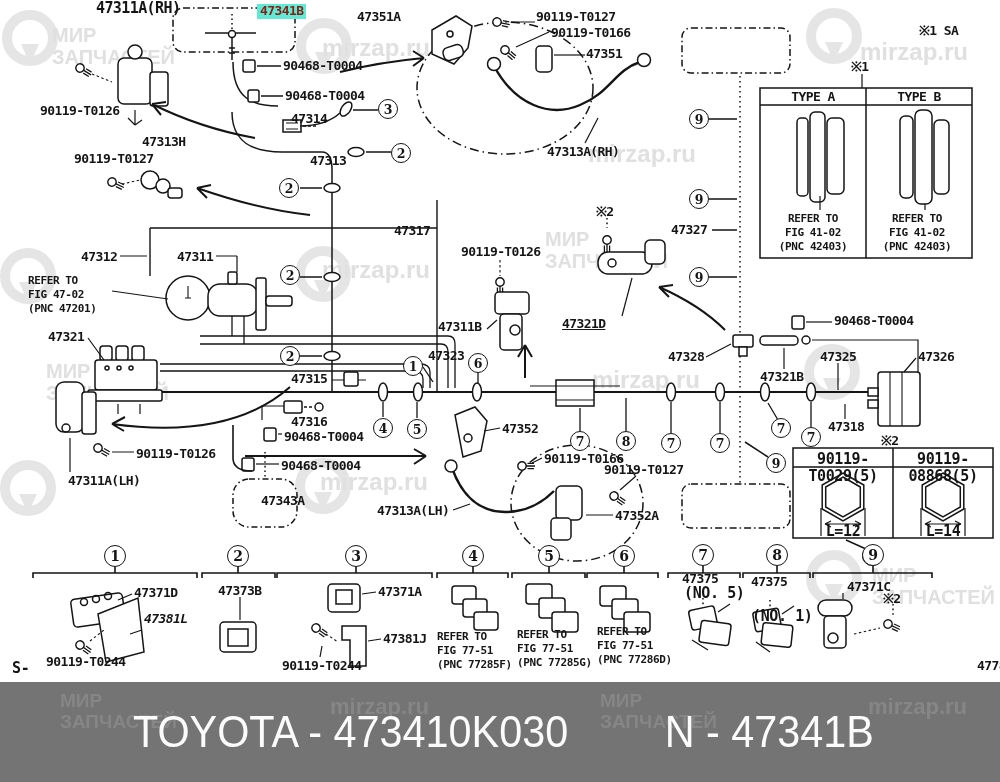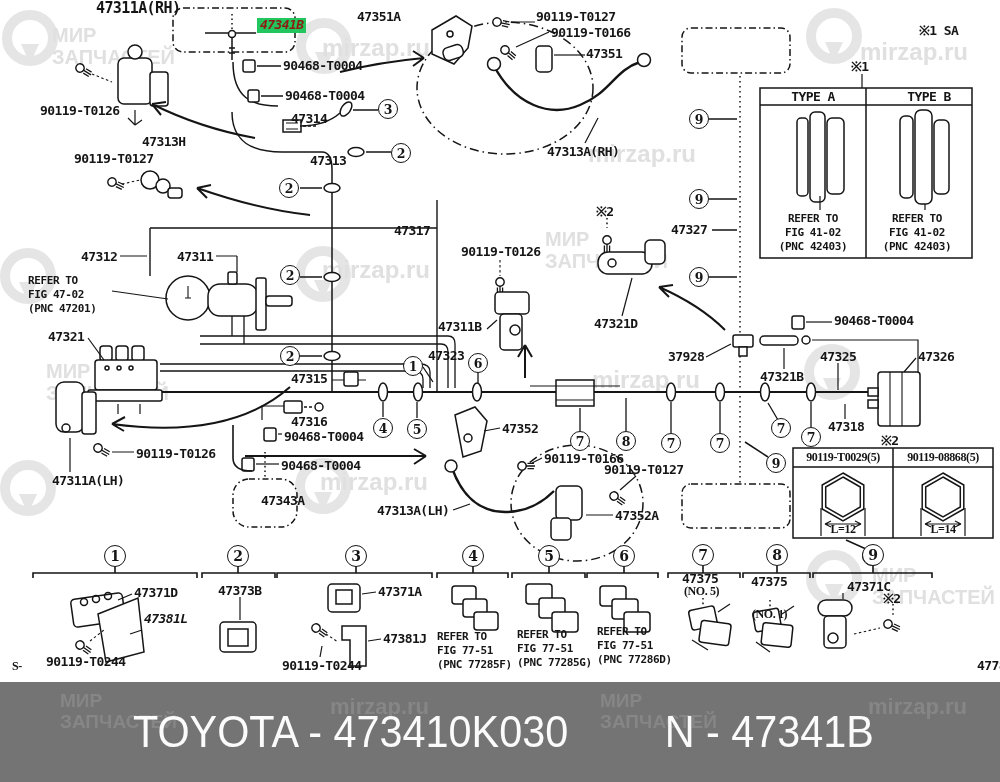--- a/index.html
+++ b/index.html
@@ -1,21 +1,21 @@
 <!DOCTYPE html>
 <html><head>
 <meta charset="utf-8">
 <style>
   html,body{margin:0;padding:0;background:#fff;}
   .stage{position:relative;width:1000px;height:782px;background:#fff;overflow:hidden;
          font-family:"DejaVu Sans Mono",monospace;}
   .lbl{position:absolute;font:bold 13px/1.12 "DejaVu Sans Mono",monospace;color:#151515;
        letter-spacing:-0.6px;white-space:pre-line;z-index:4;}
   .lbl.big{font-size:15px;}
-  .lbl.small{font-size:12px;letter-spacing:-0.4px;font-family:Liberation Serif, serif;}
+  .lbl.small{font-size:15px;letter-spacing:-0.4px;}
   .lbl.note{font-size:11px;line-height:1.25;letter-spacing:-0.4px;}
   .lbl.center{text-align:center;}
   .hl{background:#f2a09e;color:#8c1c13;padding:0 3px;z-index:5;}
   .callout{position:absolute;box-sizing:border-box;width:20px;height:20px;border:1.6px solid #151515;
            border-radius:50%;background:#fff;display:flex;align-items:center;justify-content:center;
            font:bold 12.5px "DejaVu Serif",serif;color:#151515;z-index:4;}
   .callout.lg{width:22px;height:22px;font-size:14px;}
   .wm{position:absolute;color:#e0e0e0;font-family:"Liberation Sans",sans-serif;font-weight:bold;z-index:1;}
   .wm.brand{font-size:20px;line-height:1.12;white-space:pre-line;}
   .wm.site{font-size:24px;}
@@ -354,21 +354,21 @@
         <rect x="824" y="616" width="22" height="32" rx="4" fill="#fff"></rect>
           <circle cx="833" cy="638" r="5"></circle>
         <path d="M854,634 L880,628" stroke-dasharray="2.5 2.5" stroke-width="1.1"></path>
         <path d="M893,604 V616" stroke-dasharray="1.6 3"></path>
         <use href="#scr" transform="translate(888,624) rotate(25)"></use>
       </g>
     </g>
   </svg>
 
   <div class="lbl big" style="left:96px;top:0px;">47311A(RH)</div>
-  <div class="lbl hl" style="left: 257px; top: 18px; background: #22c55e; color: rgb(140, 28, 19); font-style: italic;">47341B</div>
+  <div class="lbl hl" style="left: 257px; top: 4px; background: #5eead4; color: rgb(140, 28, 19);">47341B</div>
   <div class="lbl" style="left:283px;top:59px;">90468-T0004</div>
   <div class="lbl" style="left:285px;top:89px;">90468-T0004</div>
   <div class="lbl" style="left:291px;top:103px;margin-top:9px;">47314</div>
   <div class="lbl" style="left:40px;top:104px;">90119-T0126</div>
   <div class="lbl" style="left:142px;top:135px;">47313H</div>
   <div class="lbl" style="left:74px;top:152px;">90119-T0127</div>
   <div class="lbl" style="left:310px;top:154px;">47313</div>
   <div class="lbl" style="left:357px;top:10px;">47351A</div>
   <div class="lbl" style="left:536px;top:10px;">90119-T0127</div>
   <div class="lbl" style="left:551px;top:26px;">90119-T0166</div>
@@ -380,36 +380,36 @@
   <div class="lbl" style="left:81px;top:250px;">47312</div>
   <div class="lbl" style="left:177px;top:250px;text-align:right;">47311</div>
   <div class="lbl note" style="left:28px;top:274px;">REFER TO
 FIG 47-02
 (PNC 47201)</div>
   <div class="lbl" style="left:48px;top:330px;">47321</div>
   <div class="lbl" style="left:394px;top:224px;">47317</div>
   <div class="lbl" style="left:461px;top:245px;">90119-T0126</div>
   <div class="lbl" style="left:596px;top:205px;">※2</div>
   <div class="lbl" style="left:438px;top:320px;">47311B</div>
-  <div class="lbl" style="left:594px;top:317px;">47321D</div>
+  <div class="lbl" style="left:562px;top:317px;text-decoration:underline;">47321D</div>
   <div class="lbl" style="left:428px;top:349px;">47323</div>
   <div class="lbl" style="left:291px;top:372px;">47315</div>
   <div class="lbl" style="left:291px;top:415px;">47316</div>
   <div class="lbl" style="left:284px;top:430px;">90468-T0004</div>
   <div class="lbl" style="left:281px;top:459px;">90468-T0004</div>
   <div class="lbl" style="left:136px;top:447px;">90119-T0126</div>
-  <div class="lbl" style="left:52px;top:474px;">47311A(LH)</div>
+  <div class="lbl" style="left:68px;top:474px;">47311A(LH)</div>
   <div class="lbl" style="left:261px;top:494px;">47343A</div>
   <div class="lbl" style="left:377px;top:504px;">47313A(LH)</div>
   <div class="lbl" style="left:502px;top:422px;">47352</div>
   <div class="lbl" style="left:544px;top:452px;">90119-T0166</div>
   <div class="lbl" style="left:604px;top:463px;">90119-T0127</div>
   <div class="lbl" style="left:615px;top:509px;">47352A</div>
   <div class="lbl" style="left:834px;top:314px;">90468-T0004</div>
-  <div class="lbl" style="left:668px;top:350px;">37928</div>
+  <div class="lbl" style="left:668px;top:350px;">47328</div>
   <div class="lbl" style="left:760px;top:370px;">47321B</div>
   <div class="lbl" style="left:820px;top:350px;">47325</div>
   <div class="lbl" style="left:918px;top:350px;">47326</div>
   <div class="lbl" style="left:828px;top:420px;">47318</div>
   <div class="lbl" style="left:881px;top:434px;">※2</div>
   <div class="lbl" style="left:134px;top:586px;">47371D</div>
   <div class="lbl" style="left:144px;top:612px;font-style:italic;">47381L</div>
   <div class="lbl" style="left:46px;top:655px;">90119-T0244</div>
   <div class="lbl small" style="left:12px;top:660px;">S-</div>
   <div class="lbl" style="left:218px;top:584px;">47373B</div>
@@ -427,21 +427,21 @@
 (PNC 77286D)</div>
   <div class="lbl" style="left:682px;top:572px;">47375</div>
   <div class="lbl small" style="left:684px;top:585px;">(NO. 5)</div>
   <div class="lbl" style="left:751px;top:575px;">47375</div>
   <div class="lbl small" style="left:752px;top:608px;">(NO. 1)</div>
   <div class="lbl" style="left:820px;top:580px;margin-left:27px;">47371C</div>
   <div class="lbl" style="left:883px;top:592px;">※2</div>
   <div class="lbl" style="left:938px;top:659px;margin-left:39px;">477803D</div>
 
   <div class="lbl center" style="left:760px;top:90px;width:106px;">TYPE A</div>
-  <div class="lbl center" style="left:866px;top:90px;width:106px;padding-left:10px;">TYPE B</div>
+  <div class="lbl center" style="left:866px;top:90px;width:106px;">TYPE B</div>
   <div class="lbl note center" style="left:766px;top:212px;width:94px;">REFER TO
 FIG 41-02
 (PNC 42403)</div>
   <div class="lbl note center" style="left:870px;top:212px;width:94px;">REFER TO
 FIG 41-02
 (PNC 42403)</div>
 
   <div class="lbl small center" style="left:794px;top:451px;width:98px;">90119-T0029(5)</div>
   <div class="lbl small center" style="left:894px;top:451px;width:98px;">90119-08868(5)</div>
   <div class="lbl small center" style="left:815px;top:523px;width:56px;">L=12</div>

